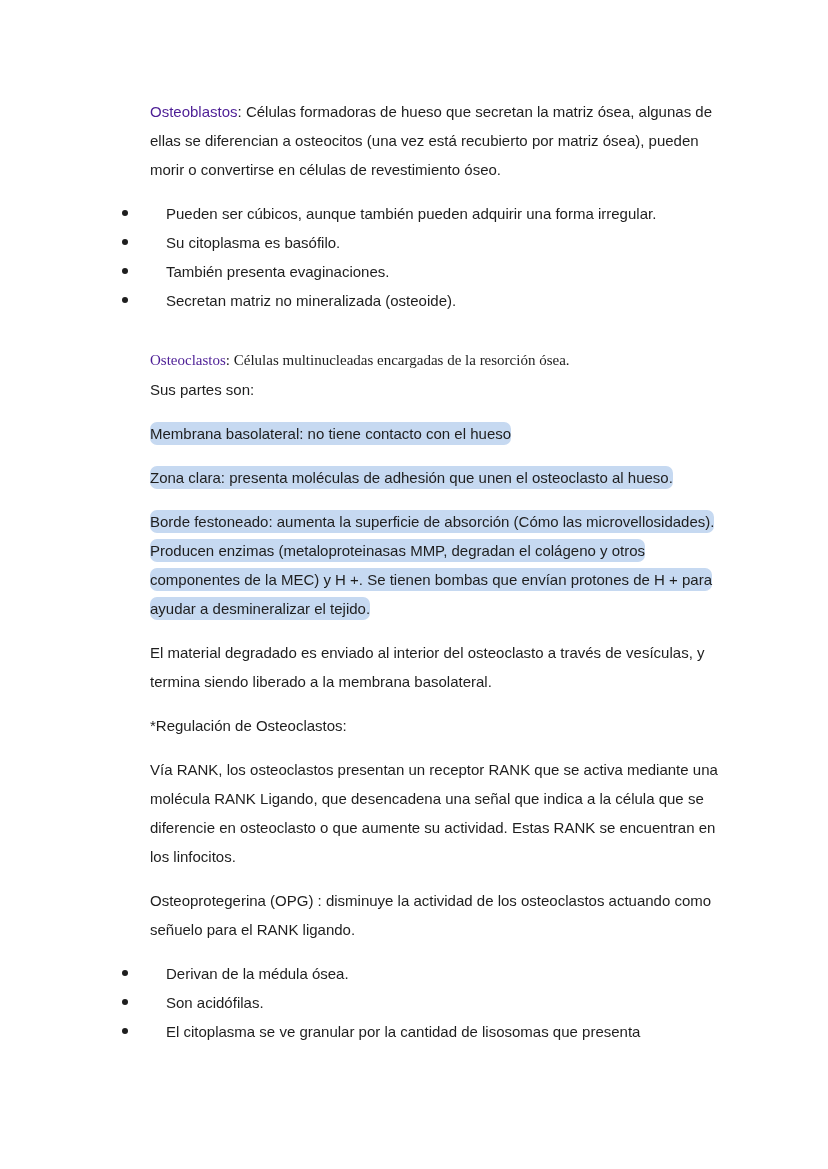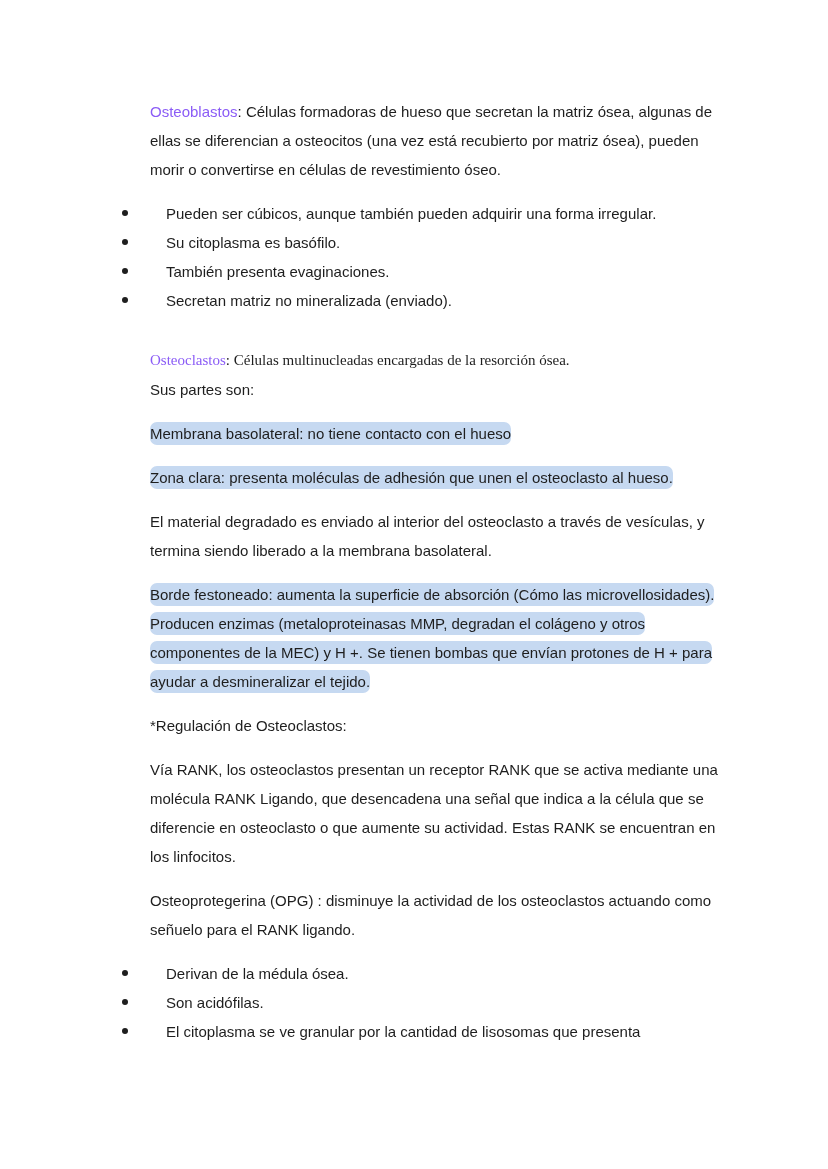--- a/index.html
+++ b/index.html
@@ -24,21 +24,21 @@
     width: 582px;
   }
   p.para {
     margin: 0 0 15px 0;
   }
   p.tight {
     margin-bottom: 0;
     font-family: Liberation Serif, serif;
   }
   .term-red {
-    color: #8b5cf6;
+    color: #4c1d95;
   }
   .hl {
     background: #c6d9f1;
     padding: 3px 0;
     box-decoration-break: clone;
     border-radius: 7px;
     -webkit-box-decoration-break: clone;
   }
   ul.bullets {
     list-style: none;
@@ -82,34 +82,34 @@
       <li>
         <span class="dot"></span>
         <span>Su citoplasma es basófilo.</span>
       </li>
       <li>
         <span class="dot"></span>
         <span>También presenta evaginaciones.</span>
       </li>
       <li>
         <span class="dot"></span>
-        <span>Secretan matriz no mineralizada (enviado).</span>
+        <span>Secretan matriz no mineralizada (osteoide).</span>
       </li>
     </ul>
 
     <p class="para tight"><span class="term-red">Osteoclastos</span><span>: Células multinucleadas encargadas de la resorción ósea.</span></p>
     <p class="para">Sus partes son:</p>
 
     <p class="para"><span class="hl">Membrana basolateral: no tiene contacto con el hueso</span></p>
 
     <p class="para"><span class="hl">Zona clara: presenta moléculas de adhesión que unen el osteoclasto al hueso.</span></p>
 
+    <p class="para"><span class="hl">Borde festoneado: aumenta la superficie de absorción (Cómo las microvellosidades). Producen enzimas (metaloproteinasas MMP, degradan el colágeno y otros componentes de la MEC) y H +. Se tienen bombas que envían protones de H + para ayudar a desmineralizar el tejido.</span></p>
+
     <p class="para mb-material">El material degradado es enviado al interior del osteoclasto a través de vesículas, y termina siendo liberado a la membrana basolateral.</p>
-
-    <p class="para"><span class="hl">Borde festoneado: aumenta la superficie de absorción (Cómo las microvellosidades). Producen enzimas (metaloproteinasas MMP, degradan el colágeno y otros componentes de la MEC) y H +. Se tienen bombas que envían protones de H + para ayudar a desmineralizar el tejido.</span></p>
 
     <p class="para">*Regulación de Osteoclastos:</p>
 
     <p class="para mb-rank">Vía RANK, los osteoclastos presentan un receptor RANK que se activa mediante una molécula RANK Ligando, que desencadena una señal que indica a la célula que se diferencie en osteoclasto o que aumente su actividad. Estas RANK se encuentran en los linfocitos.</p>
 
     <p class="para mb-opg">Osteoprotegerina (OPG) : disminuye la actividad de los osteoclastos actuando como señuelo para el RANK ligando.</p>
 
     <ul class="bullets indented">
       <li>
         <span class="dot"></span>

